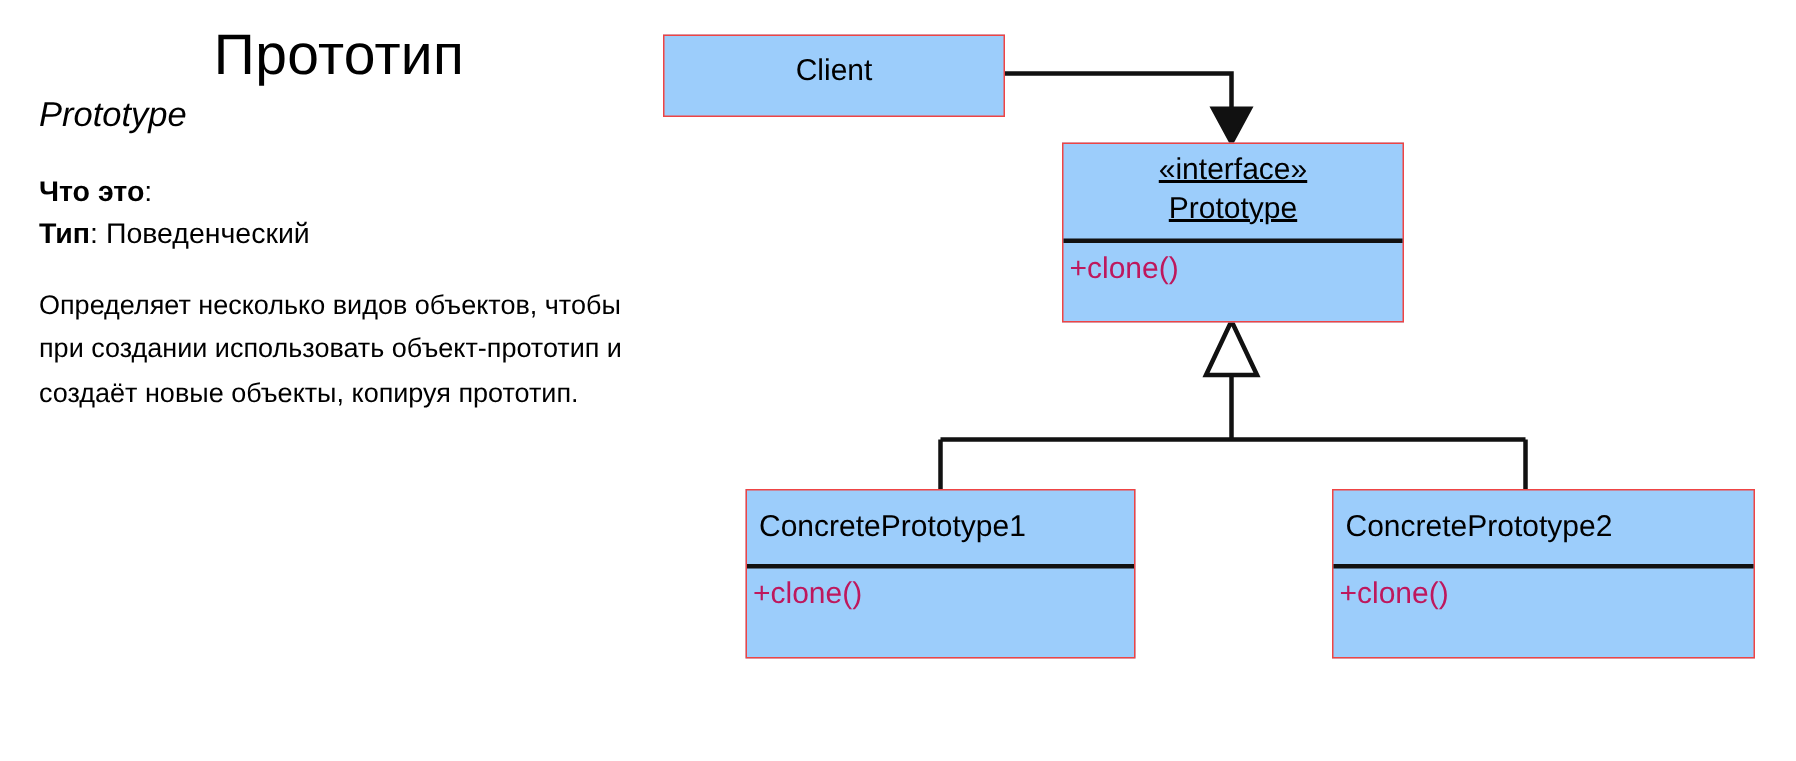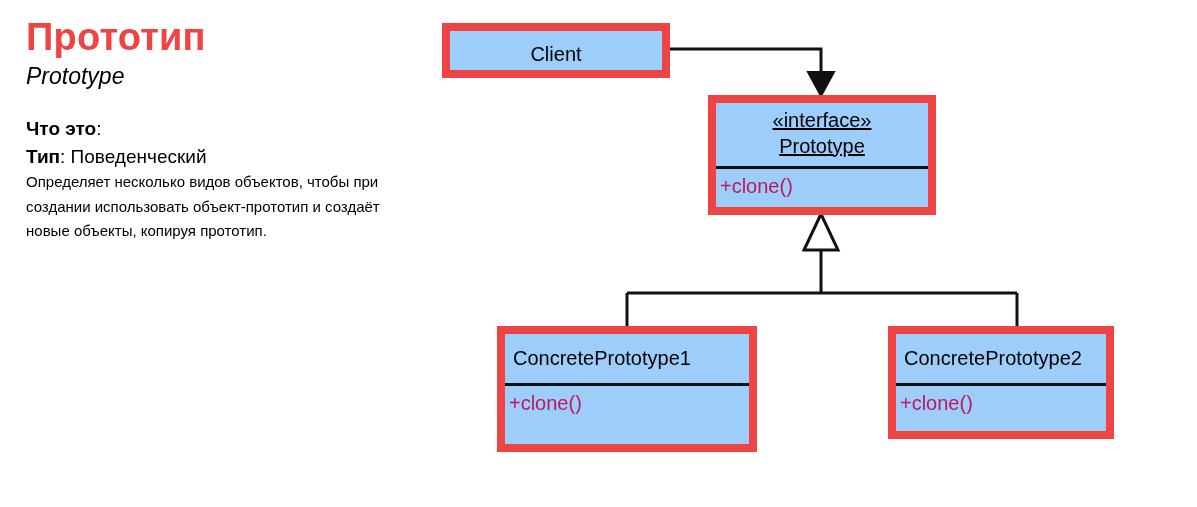--- a/index.html
+++ b/index.html
@@ -21,25 +21,26 @@
 
   
   .left-col {
     position: absolute;
     left: 26px;
     top: 18px;
     width: 400px;
   }
   .title-ru {
     font-size: 38px;
-    font-weight: 700;
+    font-weight: 400;
     line-height: 1.02;
     letter-spacing: 0.2px;
     margin: 0;
-    color: #ef4444;
+    color: #000000;
+    text-align: center;
   }
   .title-en {
     font-size: 23px;
     font-style: italic;
     font-weight: 400;
     line-height: 1.15;
     margin: 6px 0 0 0;
     color: #000;
   }
   .meta-block {
@@ -47,42 +48,42 @@
   }
   .meta-line {
     font-size: 19px;
     line-height: 1.45;
     margin: 0;
   }
   .meta-line .lbl {
     font-weight: bold;
   }
   .body-par {
-    font-size: 15px;
+    font-size: 18px;
     line-height: 1.62;
-    margin: 0 0 0 0;
+    margin: 19px 0 0 0;
     max-width: 398px;
   }
 
   
   .diagram {
     position: absolute;
     left: 0;
     top: 0;
     width: 1197px;
     height: 507px;
   }
   .diagram svg {
     display: block;
   }
 
   .uml-box {
     position: absolute;
     background: #9ccdfb;
-    border: 8px solid #ef4444;
+    border: 1px solid #ef4444;
     box-sizing: border-box;
   }
   .uml-title {
     text-align: center;
     font-size: 20px;
     line-height: 1.28;
     padding-top: 6px;
     color: #000;
   }
   .uml-title.two-line {
@@ -140,26 +141,26 @@
 
     <div class="uml-box" style="left:708px; top:95px; width:228px; height:120px;">
       <div class="uml-title two-line">
         <div>«interface»</div>
         <div>Prototype</div>
       </div>
       <div class="uml-divider" style="margin-top:7px;"></div>
       <div class="uml-compartment">+clone()</div>
     </div>
 
-    <div class="uml-box" style="left:497px; top:326px; width:260px; height:126px;">
+    <div class="uml-box" style="left:497px; top:326px; width:260px; height:113px;">
       <div class="uml-title box-name-left" style="padding-top:12px;">ConcretePrototype1</div>
       <div class="uml-divider" style="margin-top:11px;"></div>
       <div class="uml-compartment">+clone()</div>
     </div>
 
-    <div class="uml-box" style="left:888px; top:326px; width:226px; height:113px;">
+    <div class="uml-box" style="left:888px; top:326px; width:282px; height:113px;">
       <div class="uml-title box-name-left" style="padding-top:12px;">ConcretePrototype2</div>
       <div class="uml-divider" style="margin-top:11px;"></div>
       <div class="uml-compartment">+clone()</div>
     </div>
 
   </div>
 </div>
 
 </body></html>

